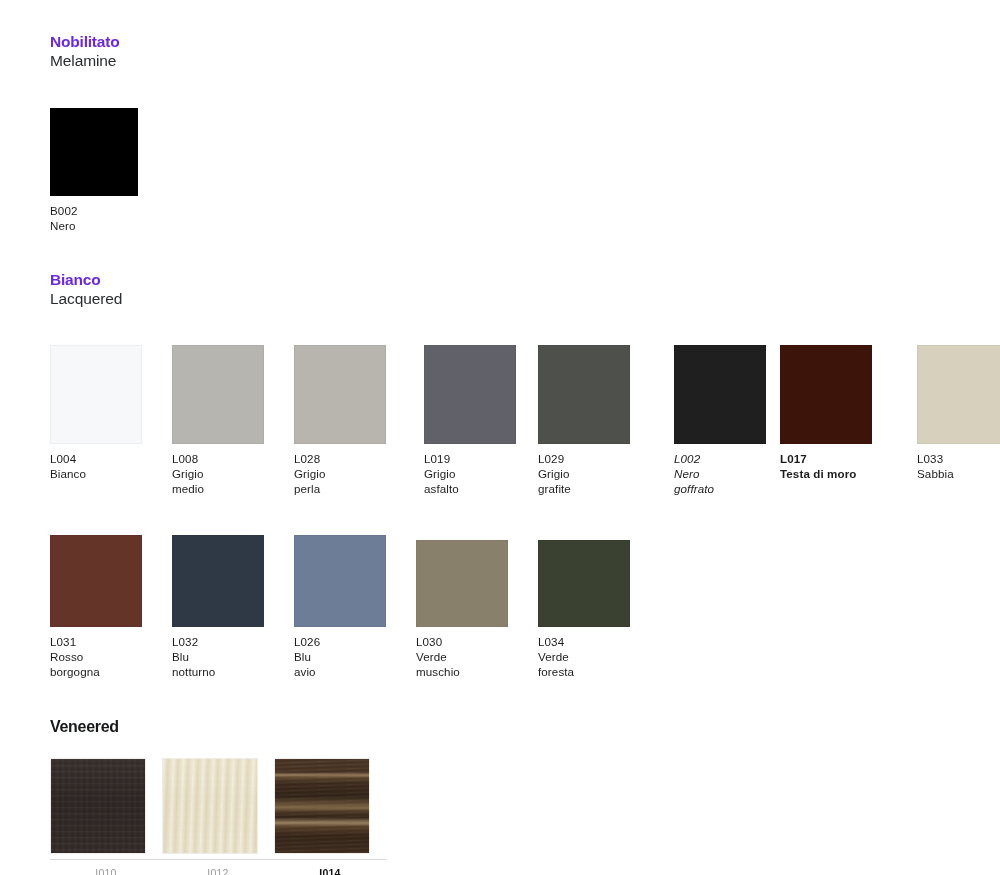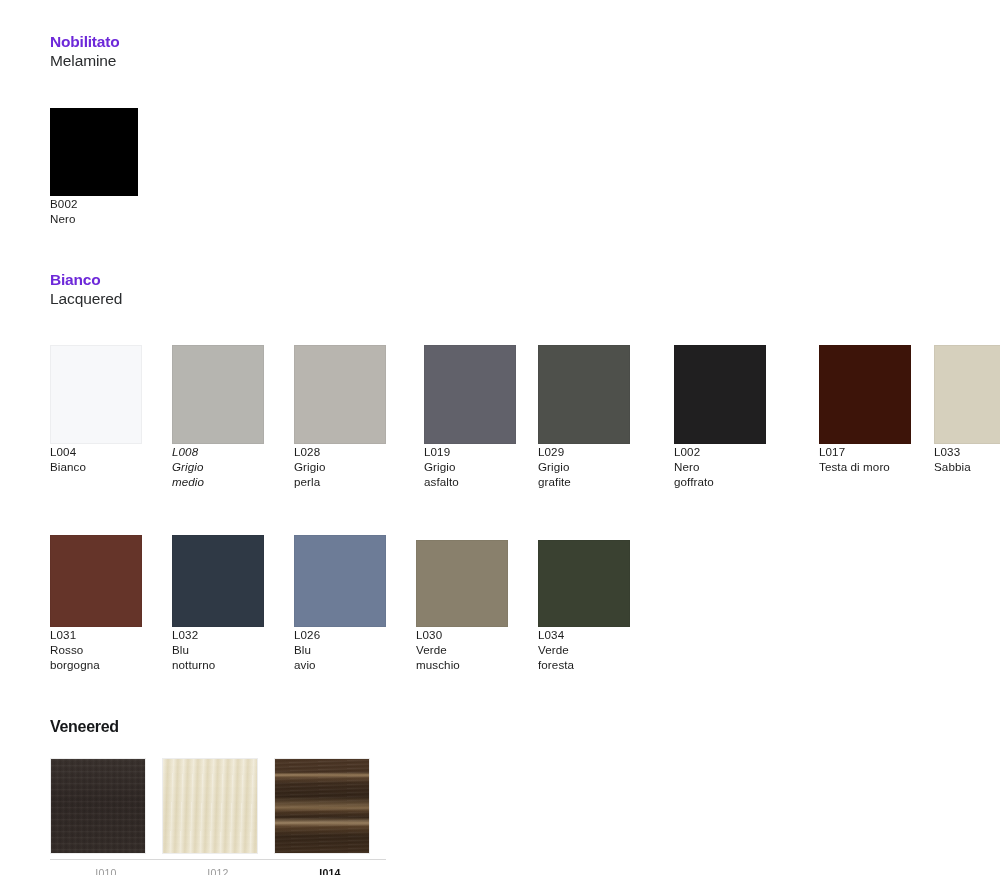--- a/index.html
+++ b/index.html
@@ -42,20 +42,21 @@
   
   .grid { position: absolute; display: flex; }
   .cell { position: relative; }
 
   .chip {
     display: block;
     border: 0.5px solid rgba(0,0,0,0.04);
   }
 
   .label {
+    margin-top: 7px;
     font-size: 11.6px;
     line-height: 15.2px;
     color: #1c1c1c;
     letter-spacing: 0.1px;
     white-space: pre-line;
   }
 
   
   .veneer-row { position: absolute; display: flex; }
   .veneer-cell { position: relative; }
@@ -145,21 +146,21 @@
     <div class="head-it">Bianco</div>
     <div class="head-en">Lacquered</div>
   </div>
 
   <div class="grid" style="top:345px; left:50px;">
     <div class="cell" style="width:122px;">
       <span class="chip" style="width:92px; height:99px; background:#f7f8fa;"></span>
       <div class="label">L004</div>
       <div class="label" style="margin-top:0;">Bianco</div>
     </div>
-    <div class="cell" style="width:122px;font-style:italic;">
+    <div class="cell" style="width:122px;">
       <span class="chip" style="width:92px; height:99px; background:#b6b5b0;"></span>
       <div class="label">L008</div>
       <div class="label" style="margin-top:0;">Grigio
 medio</div>
     </div>
     <div class="cell" style="width:122px;">
       <span class="chip" style="width:92px; height:99px; background:#b8b5af;"></span>
       <div class="label">L028</div>
       <div class="label" style="margin-top:0;">Grigio
 perla</div>
@@ -169,27 +170,27 @@
       <div class="label">L019</div>
       <div class="label" style="margin-top:0;">Grigio
 asfalto</div>
     </div>
     <div class="cell" style="width:136px;">
       <span class="chip" style="width:92px; height:99px; background:#4e504b;"></span>
       <div class="label">L029</div>
       <div class="label" style="margin-top:0;">Grigio
 grafite</div>
     </div>
-    <div class="cell" style="width:145px;">
+    <div class="cell" style="width:106px;font-style:italic;">
       <span class="chip" style="width:92px; height:99px; background:#201f20;"></span>
       <div class="label">L002</div>
       <div class="label" style="margin-top:0;">Nero
 goffrato</div>
     </div>
-    <div class="cell" style="width:115px;">
+    <div class="cell" style="width:137px;font-weight:bold;">
       <span class="chip" style="width:92px; height:99px; background:#3d1409;"></span>
       <div class="label">L017</div>
       <div class="label" style="margin-top:0;">Testa di moro</div>
     </div>
     <div class="cell" style="width:122px;">
       <span class="chip" style="width:92px; height:99px; background:#d6d0bd;"></span>
       <div class="label">L033</div>
       <div class="label" style="margin-top:0;">Sabbia</div>
     </div>
   </div>

